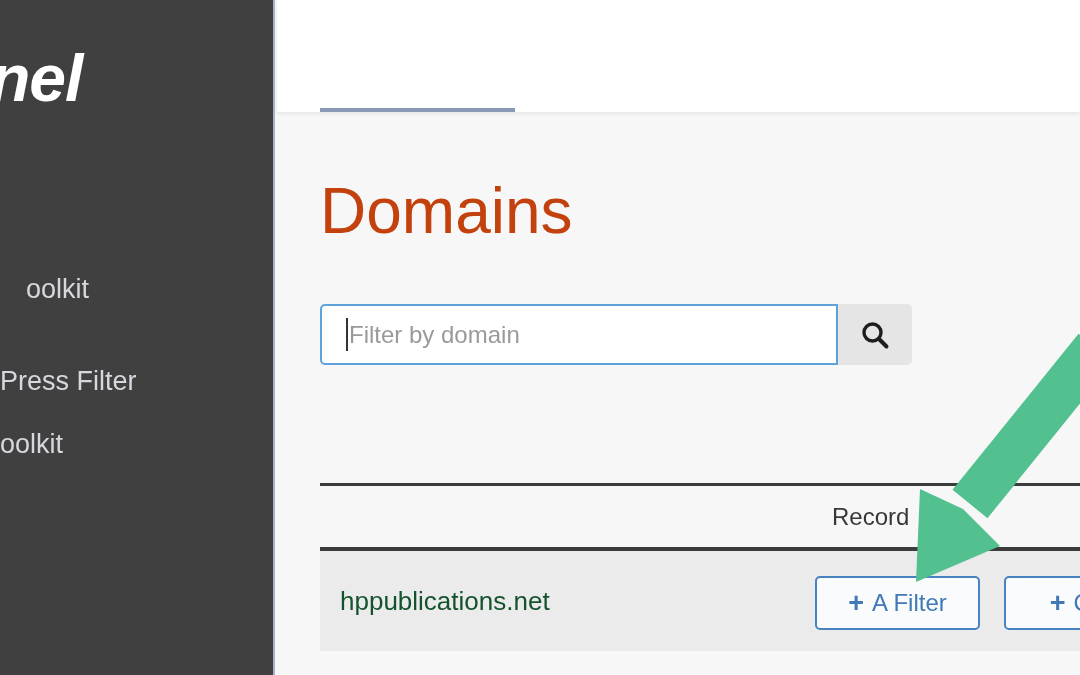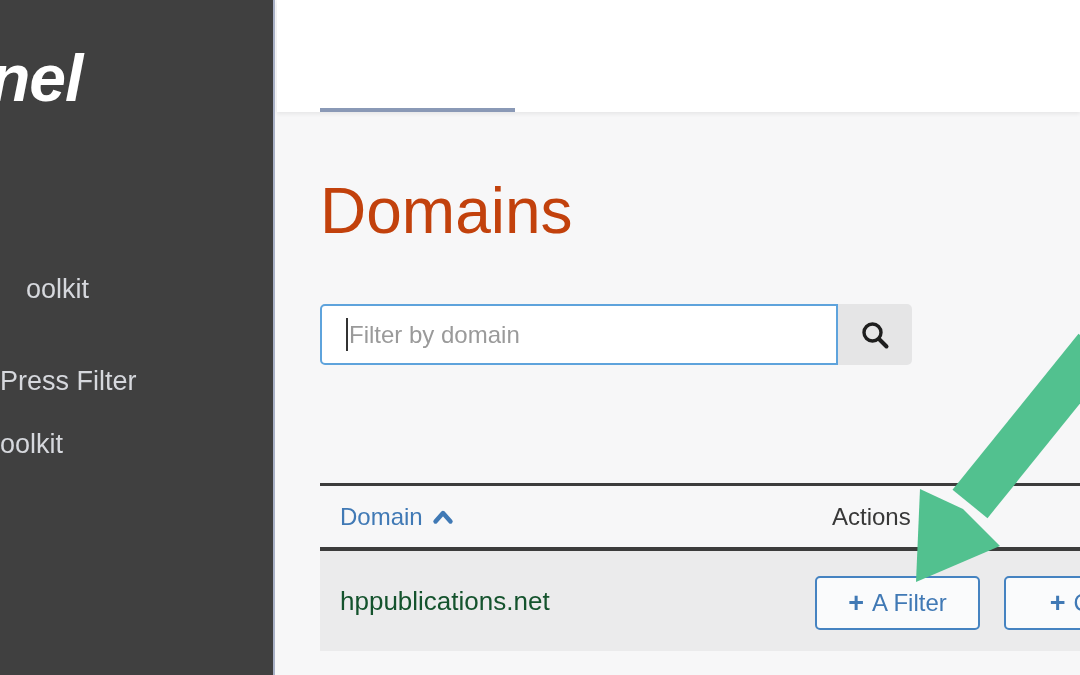--- a/index.html
+++ b/index.html
@@ -140,27 +140,21 @@
     <button class="search-btn">
       <svg width="30" height="30" viewBox="0 0 30 30">
         <circle cx="12.5" cy="12.5" r="8.5" fill="none" stroke="#1E1E1E" stroke-width="3.4"></circle>
         <line x1="19" y1="19" x2="26.5" y2="26.5" stroke="#1E1E1E" stroke-width="4" stroke-linecap="round"></line>
       </svg>
     </button>
   </div>
 
   <div class="table">
     <div class="t-head">
-      <a class="col-domain">
-        <span>Domain</span>
-        <svg width="22" height="16" viewBox="0 0 22 16">
-          <polyline points="3.5,12.5 11,4 18.5,12.5" fill="none" stroke="#4079B5" stroke-width="4.4" stroke-linecap="round" stroke-linejoin="round"></polyline>
-        </svg>
-      </a>
-      <span class="col-actions">Actions</span>
+      <span class="col-actions">Record</span>
     </div>
 
     <div class="t-row">
       <span class="cell-domain">hppublications.net</span>
       <button class="btn-record btn-a-record">
         <span class="plus">+</span>
         <span>A Filter</span>
       </button>
       <button class="btn-record btn-cname">
         <span class="plus">+</span>

